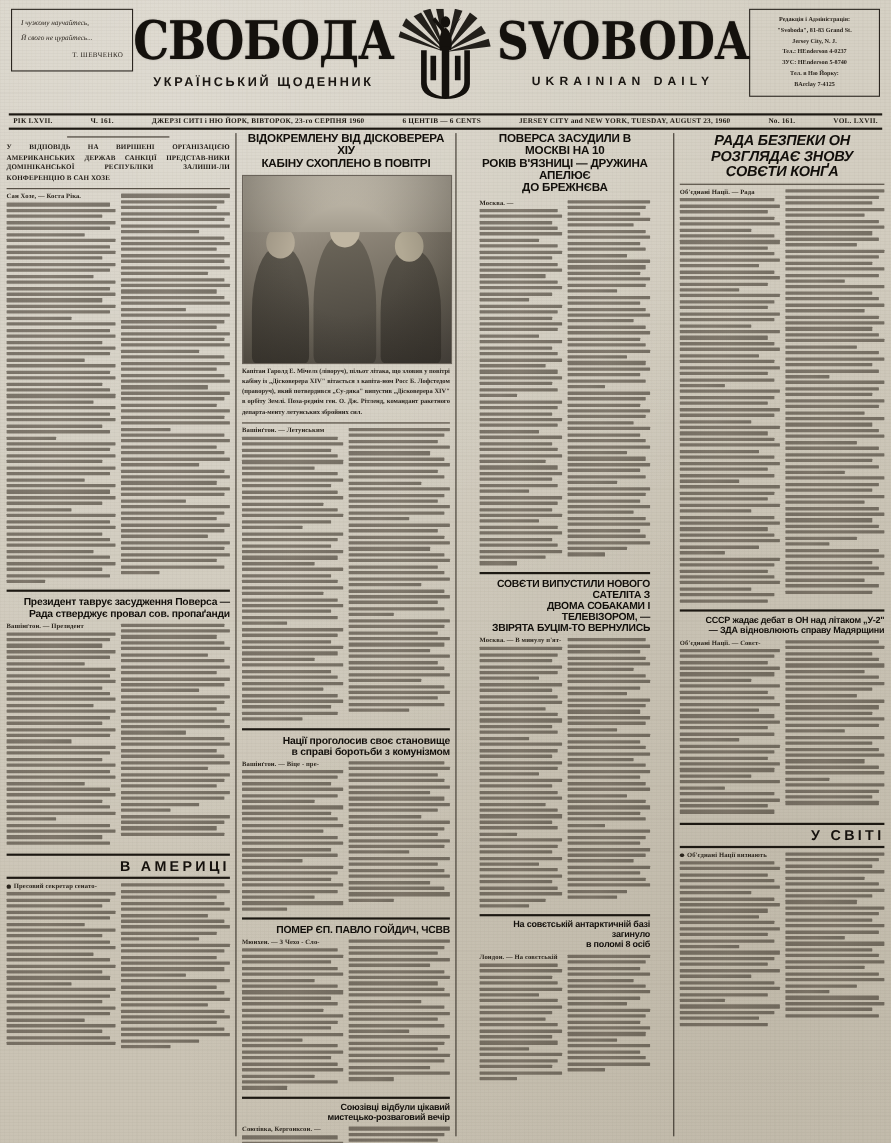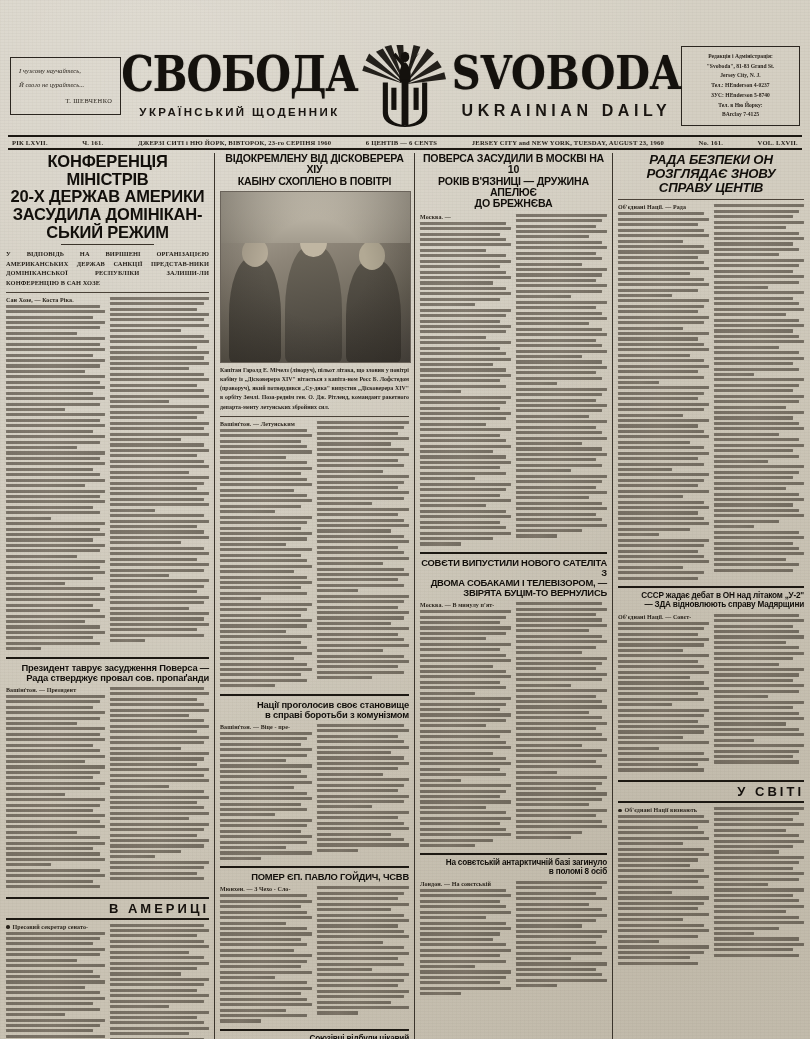--- a/index.html
+++ b/index.html
@@ -20,21 +20,21 @@
   }
   .grain{
     position:absolute;inset:0;pointer-events:none;
     background-image:
       repeating-linear-gradient(0deg, rgba(90,80,60,.055) 0px, rgba(90,80,60,.055) 1px, transparent 1px, transparent 3px),
       repeating-linear-gradient(90deg, rgba(110,100,80,.04) 0px, rgba(110,100,80,.04) 1px, transparent 1px, transparent 4px);
     mix-blend-mode:multiply;opacity:.55;
   }
 
   
-  .masthead{position:relative;display:flex;align-items:center;justify-content:space-between;height:92px;padding:0 4px;margin-top:32px;}
+  .masthead{position:relative;display:flex;align-items:flex-start;justify-content:space-between;height:92px;padding:0 4px;}
   .quotebox{
     border:1.5px solid #2b2620;padding:6px 8px;width:112px;box-sizing:border-box;
     font-style:italic;font-size:6.6px;line-height:2.0;text-align:left;color:#2a241d;
   }
   .quotebox .sig{display:block;text-align:right;font-style:normal;font-variant:small-caps;font-size:6.4px;letter-spacing:.4px;margin-top:4px;}
   .addrbox{
     border:1.2px solid #2b2620;padding:5px 6px;width:120px;box-sizing:border-box;
     font-size:5.6px;line-height:1.75;text-align:center;color:#2a241d;font-weight:bold;
   }
   .title-wrap{flex:1;display:flex;align-items:center;justify-content:center;gap:4px;}
@@ -43,39 +43,39 @@
     font-family:"DejaVu Serif", serif;
     font-weight:bold;font-size:41px;line-height:.98;letter-spacing:-1px;color:#14110d;
     text-shadow:0 0 1px rgba(20,16,12,.5);
     transform:scaleY(1.18);transform-origin:center;
   }
   .big-title.lat{letter-spacing:0px;font-size:40px;}
   .sub-title{
     font-size:11.5px;font-weight:bold;letter-spacing:2.4px;margin-top:11px;color:#1a1612;
     font-family:"Liberation Sans", sans-serif;
   }
-  .sub-title.lat{letter-spacing:4.6px;font-size:16px;}
+  .sub-title.lat{letter-spacing:4.6px;font-size:11px;}
   .emblem{width:86px;height:82px;position:relative;flex:0 0 auto;}
 
   
   .datebar{
     border-top:2.2px solid #1d1913;border-bottom:2.2px solid #1d1913;
     margin:3px 2px 0 2px;padding:2px 4px;
     display:flex;align-items:center;justify-content:space-between;
     font-size:6.6px;font-weight:bold;letter-spacing:.2px;color:#211c16;
     font-family:"Liberation Serif", serif;
   }
   .datebar span{white-space:nowrap;}
 
   
   .cols{display:flex;margin-top:3px;height:912px;}
   .col{box-sizing:border-box;position:relative;}
   .c1{width:208px;padding-right:5px;}
   .c2{width:200px;padding:0 5px;border-left:1px solid #3a342b;}
-  .c3{width:198px;padding:0 5px;border-left:1px solid #3a342b;}
+  .c3{width:198px;padding:0 21px;border-left:1px solid #3a342b;}
   .c4{width:192px;padding-left:5px;border-left:1px solid #3a342b;}
 
   
   .hl{
     font-family:"Liberation Sans", sans-serif;
     font-weight:bold;text-align:center;color:#120f0b;line-height:1.07;
     letter-spacing:-.2px;
   }
   .hl-xl{font-size:16.5px;}
   .hl-lg{font-size:13.2px;font-style:italic;}
@@ -196,26 +196,20 @@
     <span>ДЖЕРЗІ СИТІ і НЮ ЙОРК, ВІВТОРОК, 23-го СЕРПНЯ 1960</span>
     <span>6 ЦЕНТІВ — 6 CENTS</span>
     <span>JERSEY CITY and NEW YORK,   TUESDAY, AUGUST 23, 1960</span>
     <span>No. 161.</span>
     <span>VOL. LXVII.</span>
   </div>
 
   <div class="cols">
 
     <div class="col c1">
-      <div class="hl hl-xl">
-        <div>КОНФЕРЕНЦІЯ МІНІСТРІВ</div>
-        <div>20-Х ДЕРЖАВ АМЕРИКИ</div>
-        <div>ЗАСУДИЛА ДОМІНІКАН-</div>
-        <div>СЬКИЙ РЕЖИМ</div>
-      </div>
       <div class="mini-rule"></div>
       <div class="deck">У ВІДПОВІДЬ НА ВИРІШЕНІ ОРГАНІЗАЦІЄЮ АМЕРИКАНСЬКИХ ДЕРЖАВ САНКЦІЇ ПРЕДСТАВ-НИКИ ДОМІНІКАНСЬКОЇ РЕСПУБЛІКИ ЗАЛИШИ-ЛИ КОНФЕРЕНЦІЮ В САН ХОЗЕ</div>
       <div class="rule thin"></div>
 
       <div class="body2">
         <div class="tcol">
           <div class="dateline">Сан Хозе, — Коста Ріка.</div>
           <div class="ln s95"></div>
             <div class="ln s100"></div>
             <div class="ln s88"></div>
@@ -1052,21 +1046,21 @@
             <div class="ln s100"></div>
             <div class="ln s45"></div>
         </div>
       </div>
     </div>
 
     <div class="col c4">
       <div class="hl hl-lg">
         <div>РАДА БЕЗПЕКИ ОН</div>
         <div>РОЗГЛЯДАЄ ЗНОВУ</div>
-        <div>СПРАВУ ЦЕНТІВ</div>
+        <div>СОВЄТИ КОНҐА</div>
       </div>
       <div class="rule thin"></div>
       <div class="body2">
         <div class="tcol">
           <div class="dateline">Об'єднані Нації. — Рада</div>
           <div class="ln s95"></div>
             <div class="ln s100"></div>
             <div class="ln s88"></div>
             <div class="ln s95"></div>
           <div class="ln s100"></div>

